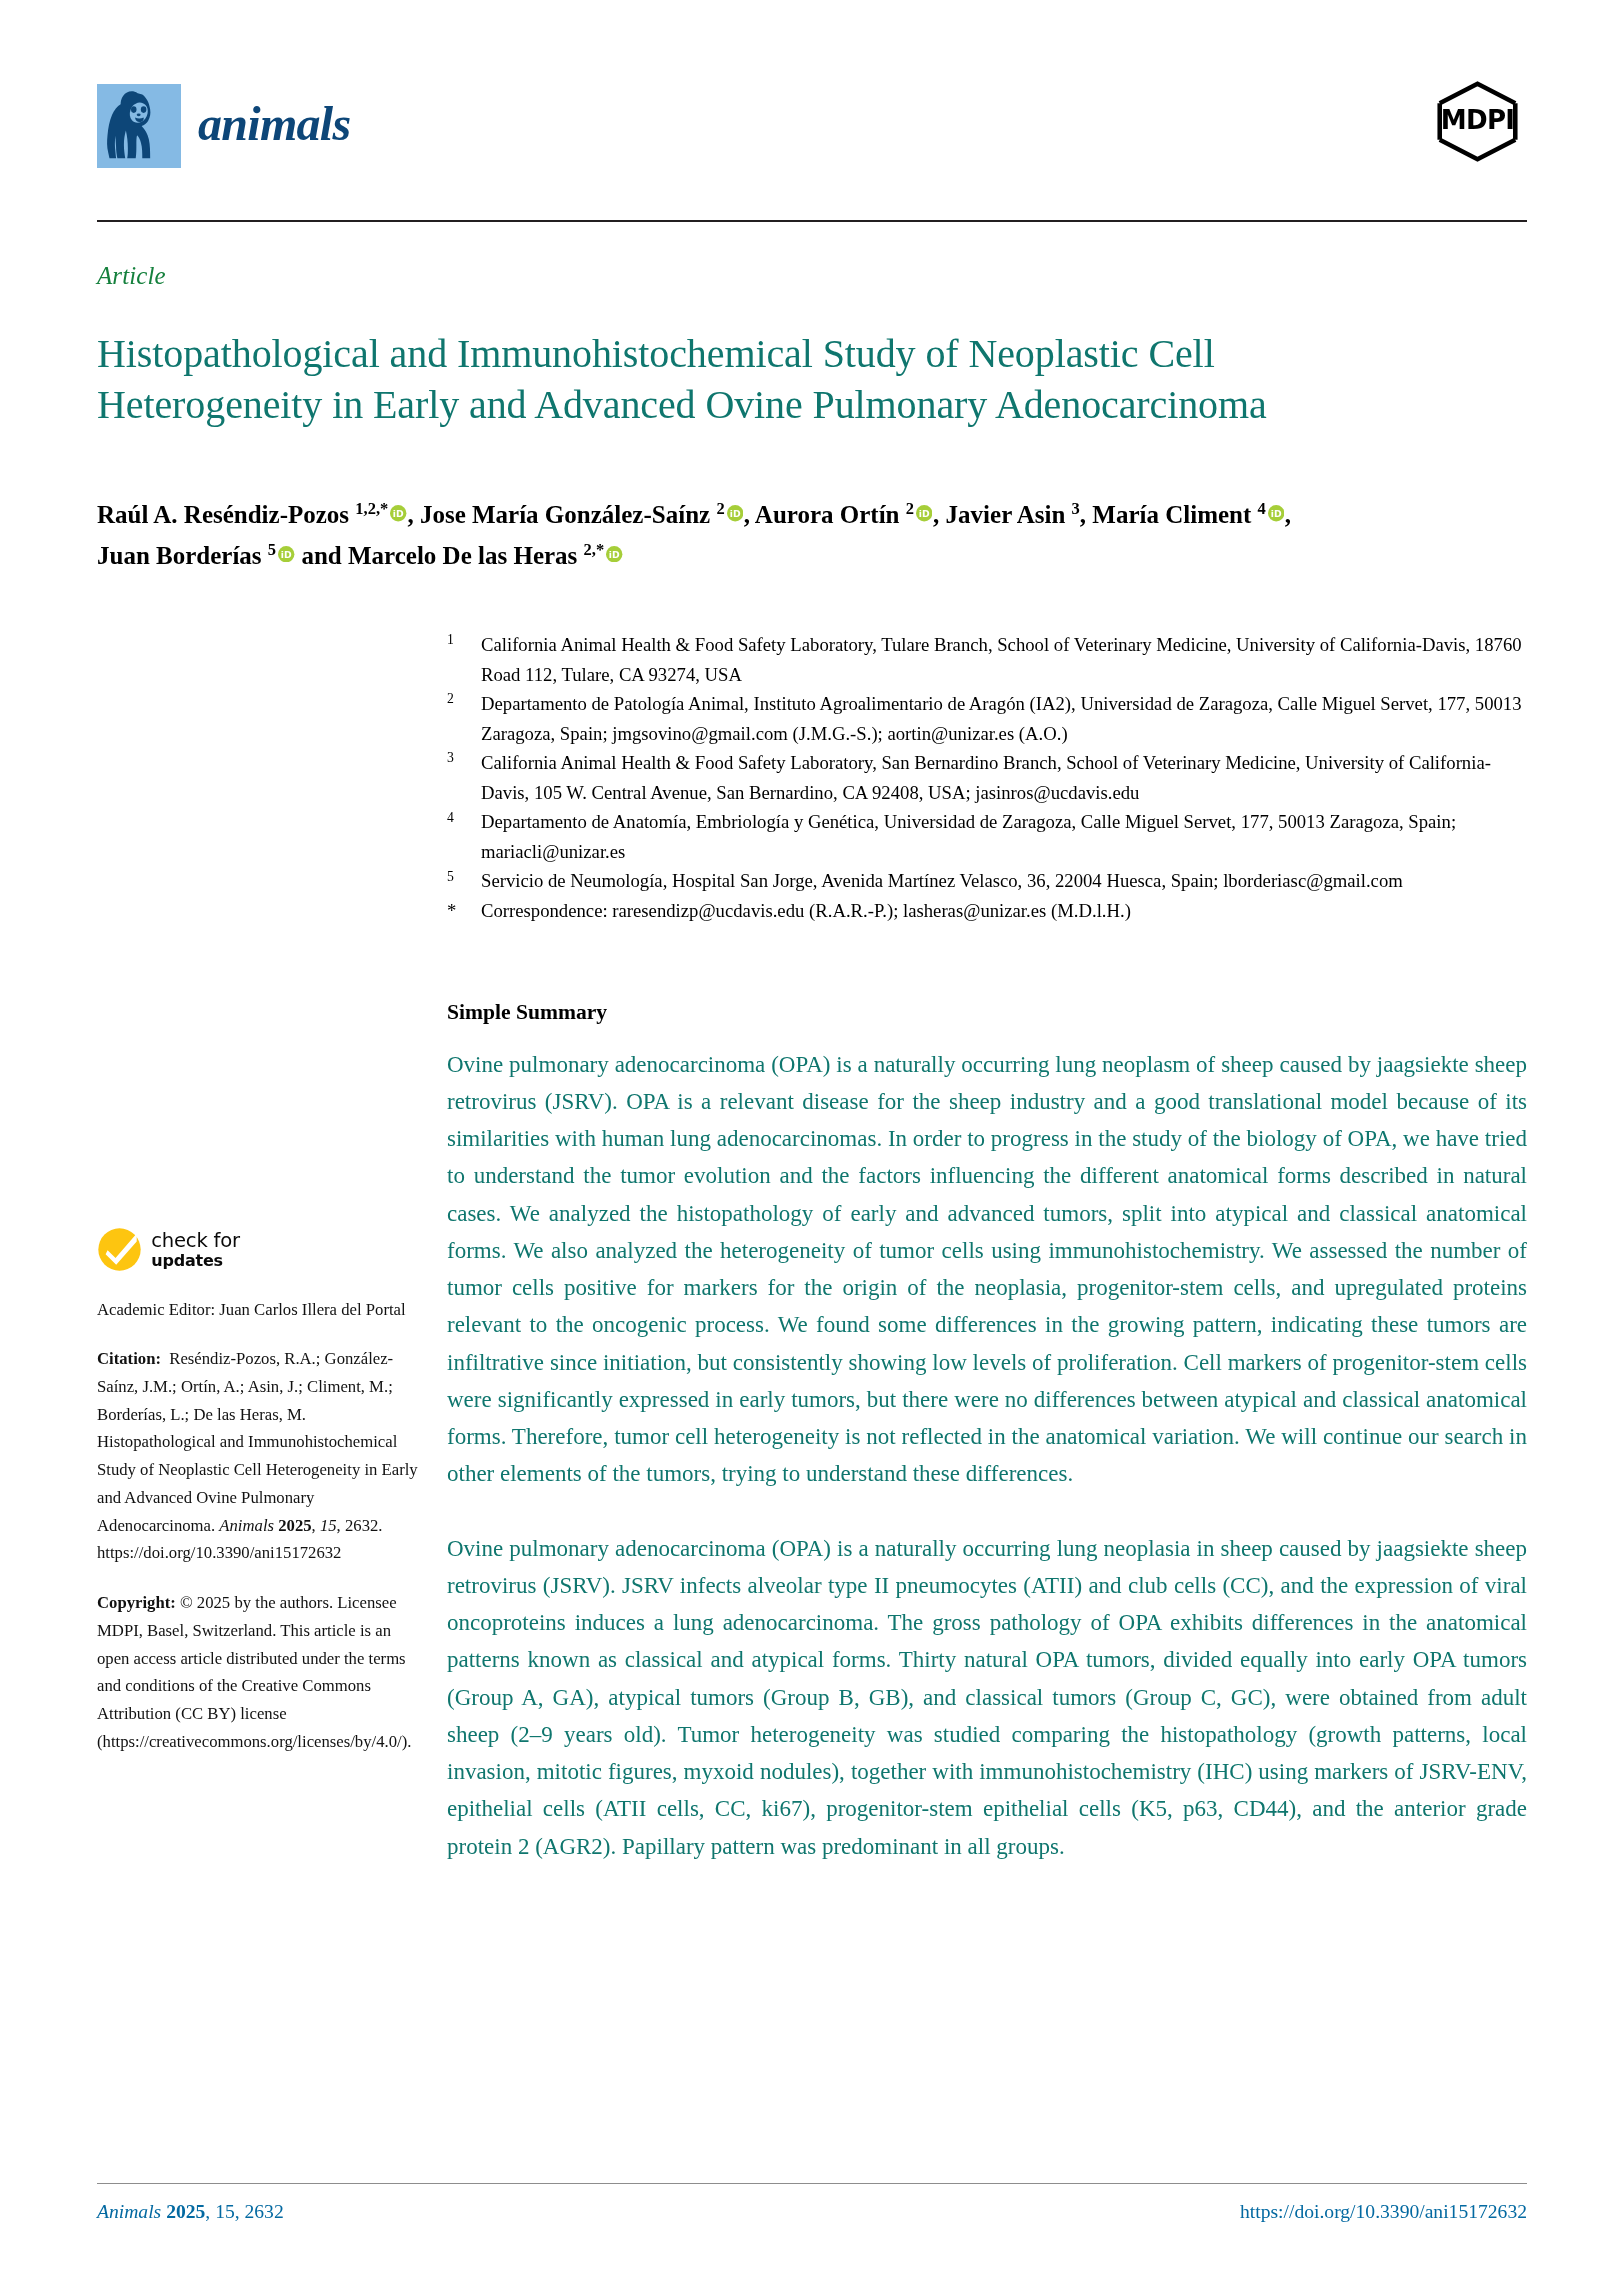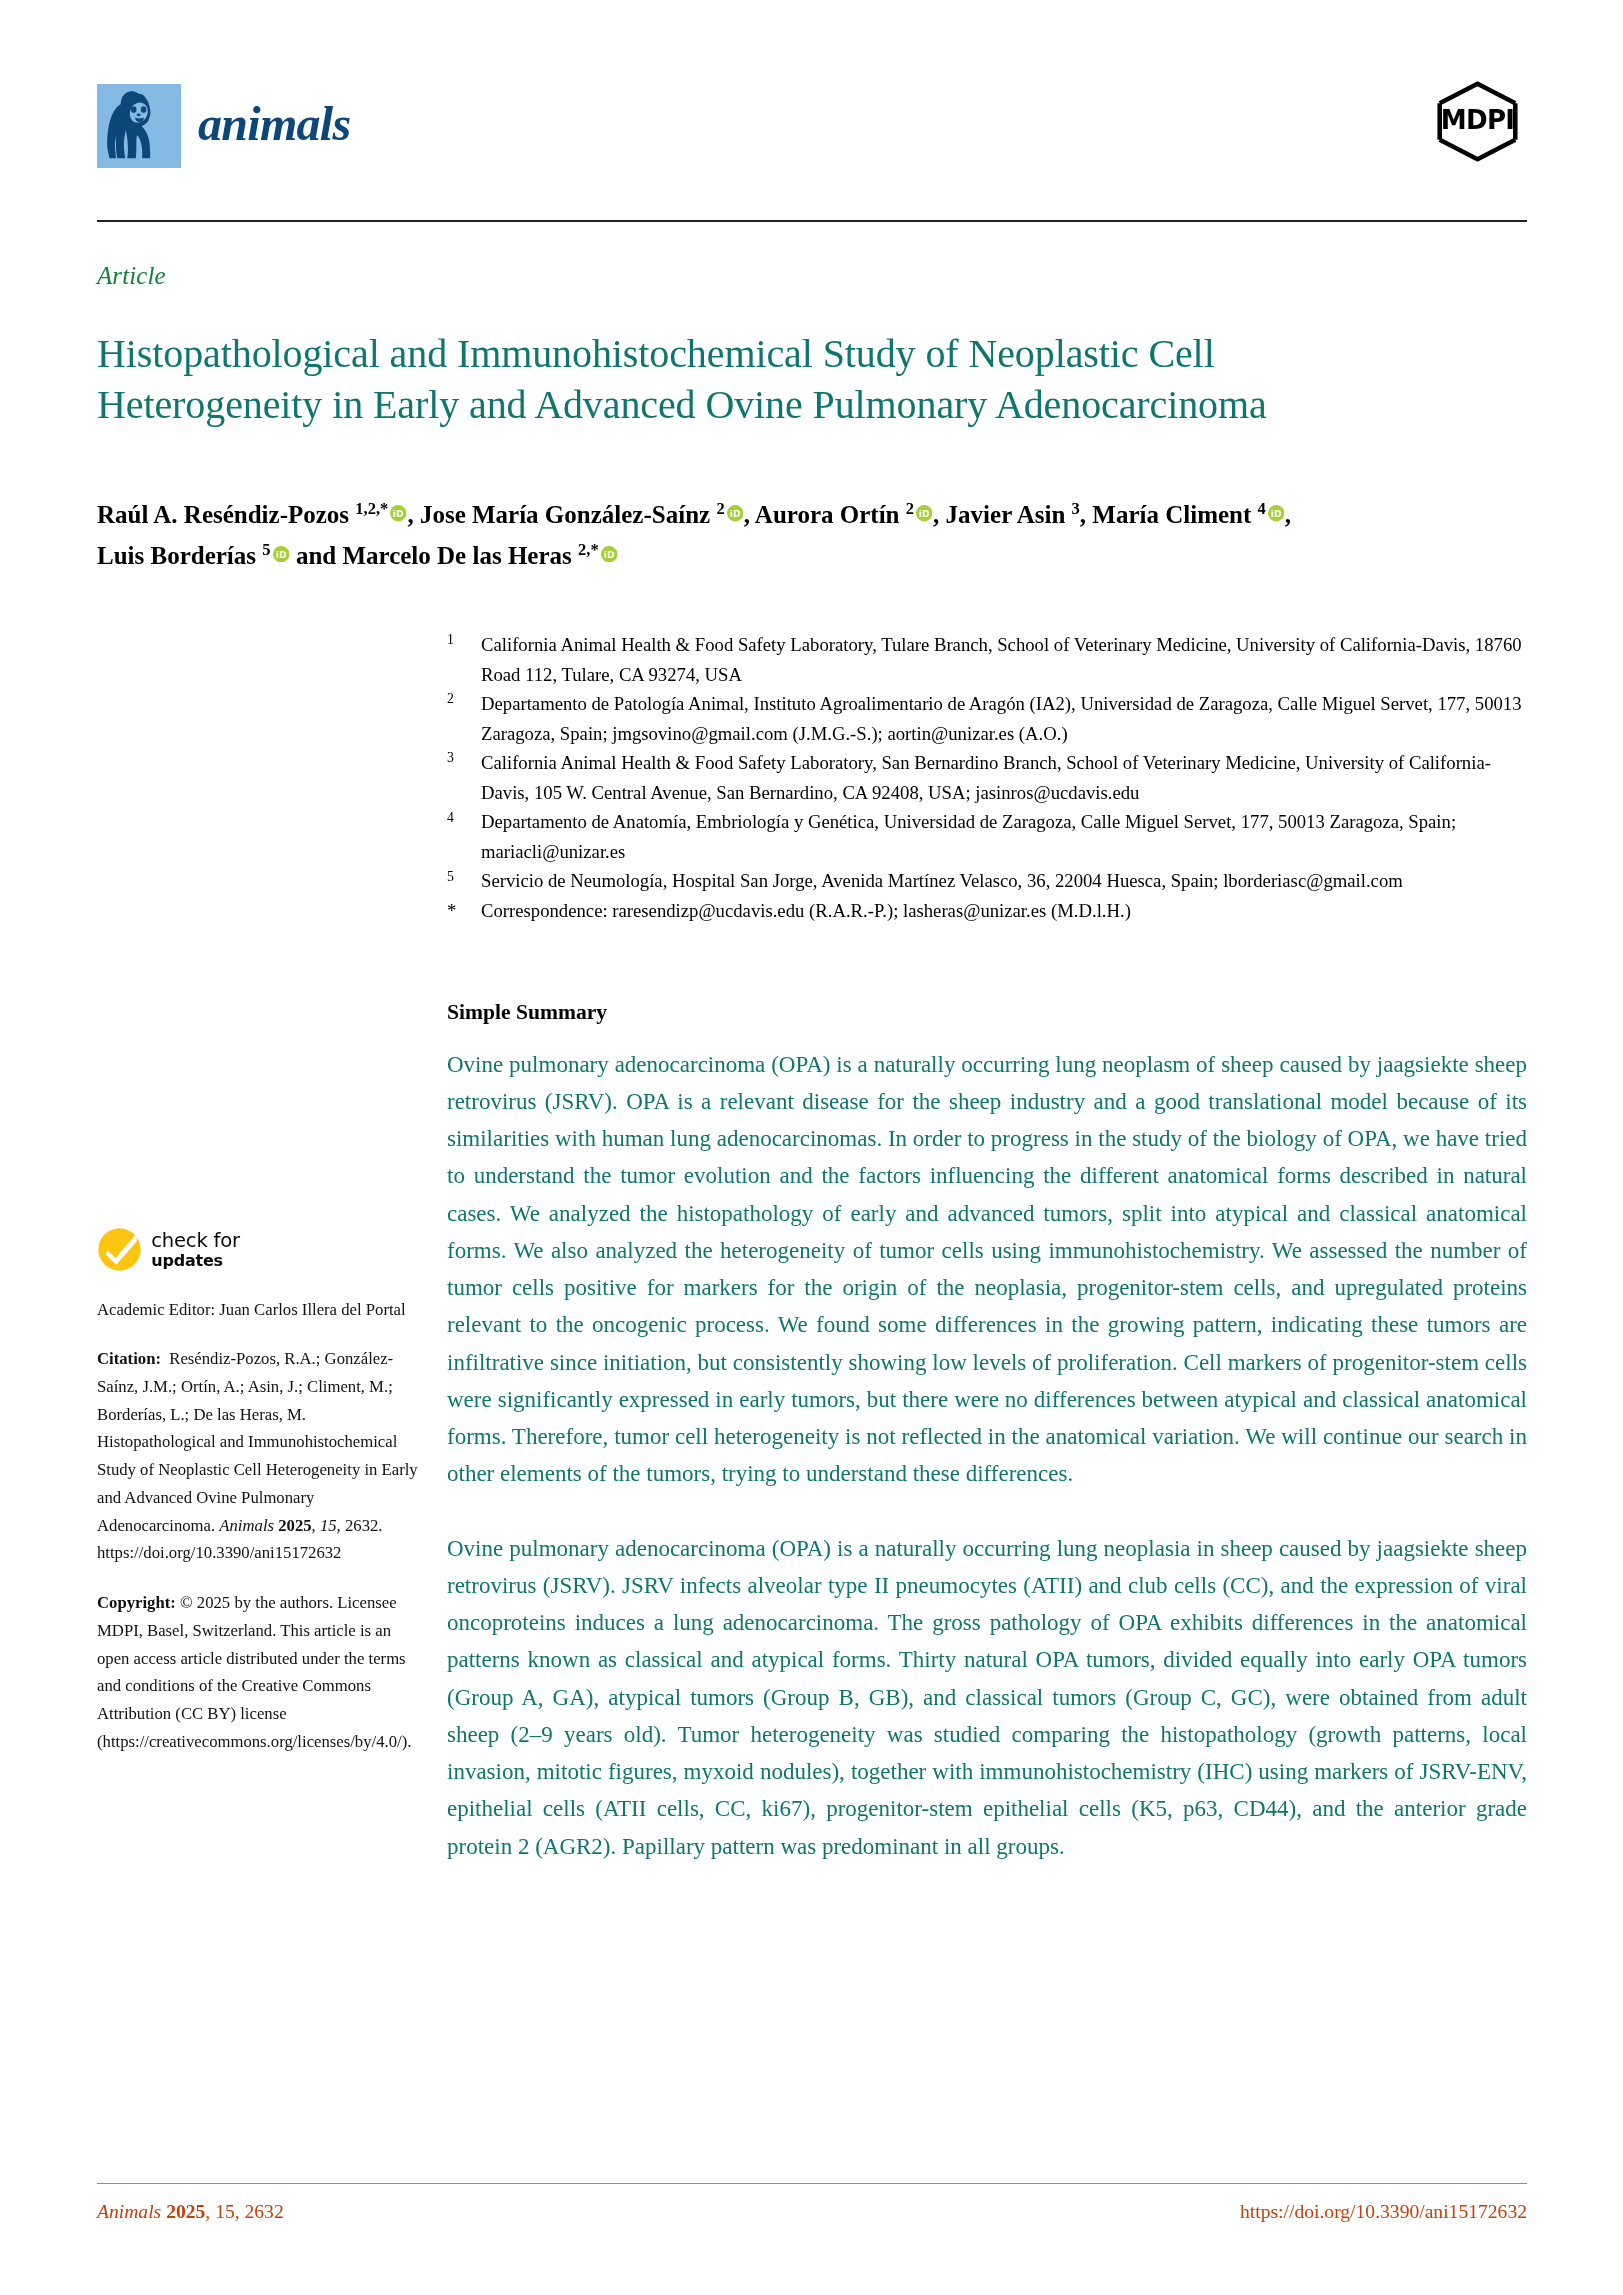--- a/index.html
+++ b/index.html
@@ -205,21 +205,21 @@
   }
   .footer {
     position: absolute;
     left: 97px;
     top: 2201px;
     width: 1430px;
     display: flex;
     justify-content: space-between;
     align-items: baseline;
     font-size: 19.6px;
-    color: #c2410c;
+    color: #0369a1;
   }
   .footer-left i { font-style: italic; }
   .footer-left b { font-weight: 700; }
 </style>
 </head>
 <body>
 
 <div class="page">
 
   <div class="masthead">
@@ -268,21 +268,21 @@
             <text x="16" y="23" text-anchor="middle" font-family="DejaVu Sans, Liberation Sans, sans-serif" font-size="18" font-weight="700" fill="#ffffff">iD</text>
           </svg></span><span>, Aurora Ortín </span><sup>2</sup><span class="orcid"><svg viewBox="0 0 32 32" style="font-size:38px">
             <circle cx="16" cy="16" r="16" fill="#a6ce39"></circle>
             <text x="16" y="23" text-anchor="middle" font-family="DejaVu Sans, Liberation Sans, sans-serif" font-size="18" font-weight="700" fill="#ffffff">iD</text>
           </svg></span><span>, Javier Asin </span><sup>3</sup><span>, María Climent </span><sup>4</sup><span class="orcid"><svg viewBox="0 0 32 32" style="font-size:38px">
             <circle cx="16" cy="16" r="16" fill="#a6ce39"></circle>
             <text x="16" y="23" text-anchor="middle" font-family="DejaVu Sans, Liberation Sans, sans-serif" font-size="18" font-weight="700" fill="#ffffff">iD</text>
           </svg></span><span>,</span>
     </span><br>
     <span>
-      <span>Luis Borderías </span><sup>5</sup><span class="orcid"><svg viewBox="0 0 32 32" style="font-size:38px">
+      <span>Juan Borderías </span><sup>5</sup><span class="orcid"><svg viewBox="0 0 32 32" style="font-size:38px">
             <circle cx="16" cy="16" r="16" fill="#a6ce39"></circle>
             <text x="16" y="23" text-anchor="middle" font-family="DejaVu Sans, Liberation Sans, sans-serif" font-size="18" font-weight="700" fill="#ffffff">iD</text>
           </svg></span><span> and Marcelo De las Heras </span><sup>2,*</sup><span class="orcid"><svg viewBox="0 0 32 32" style="font-size:38px">
             <circle cx="16" cy="16" r="16" fill="#a6ce39"></circle>
             <text x="16" y="23" text-anchor="middle" font-family="DejaVu Sans, Liberation Sans, sans-serif" font-size="18" font-weight="700" fill="#ffffff">iD</text>
           </svg></span>
     </span>
   </div>
 
   <div class="affiliations">

